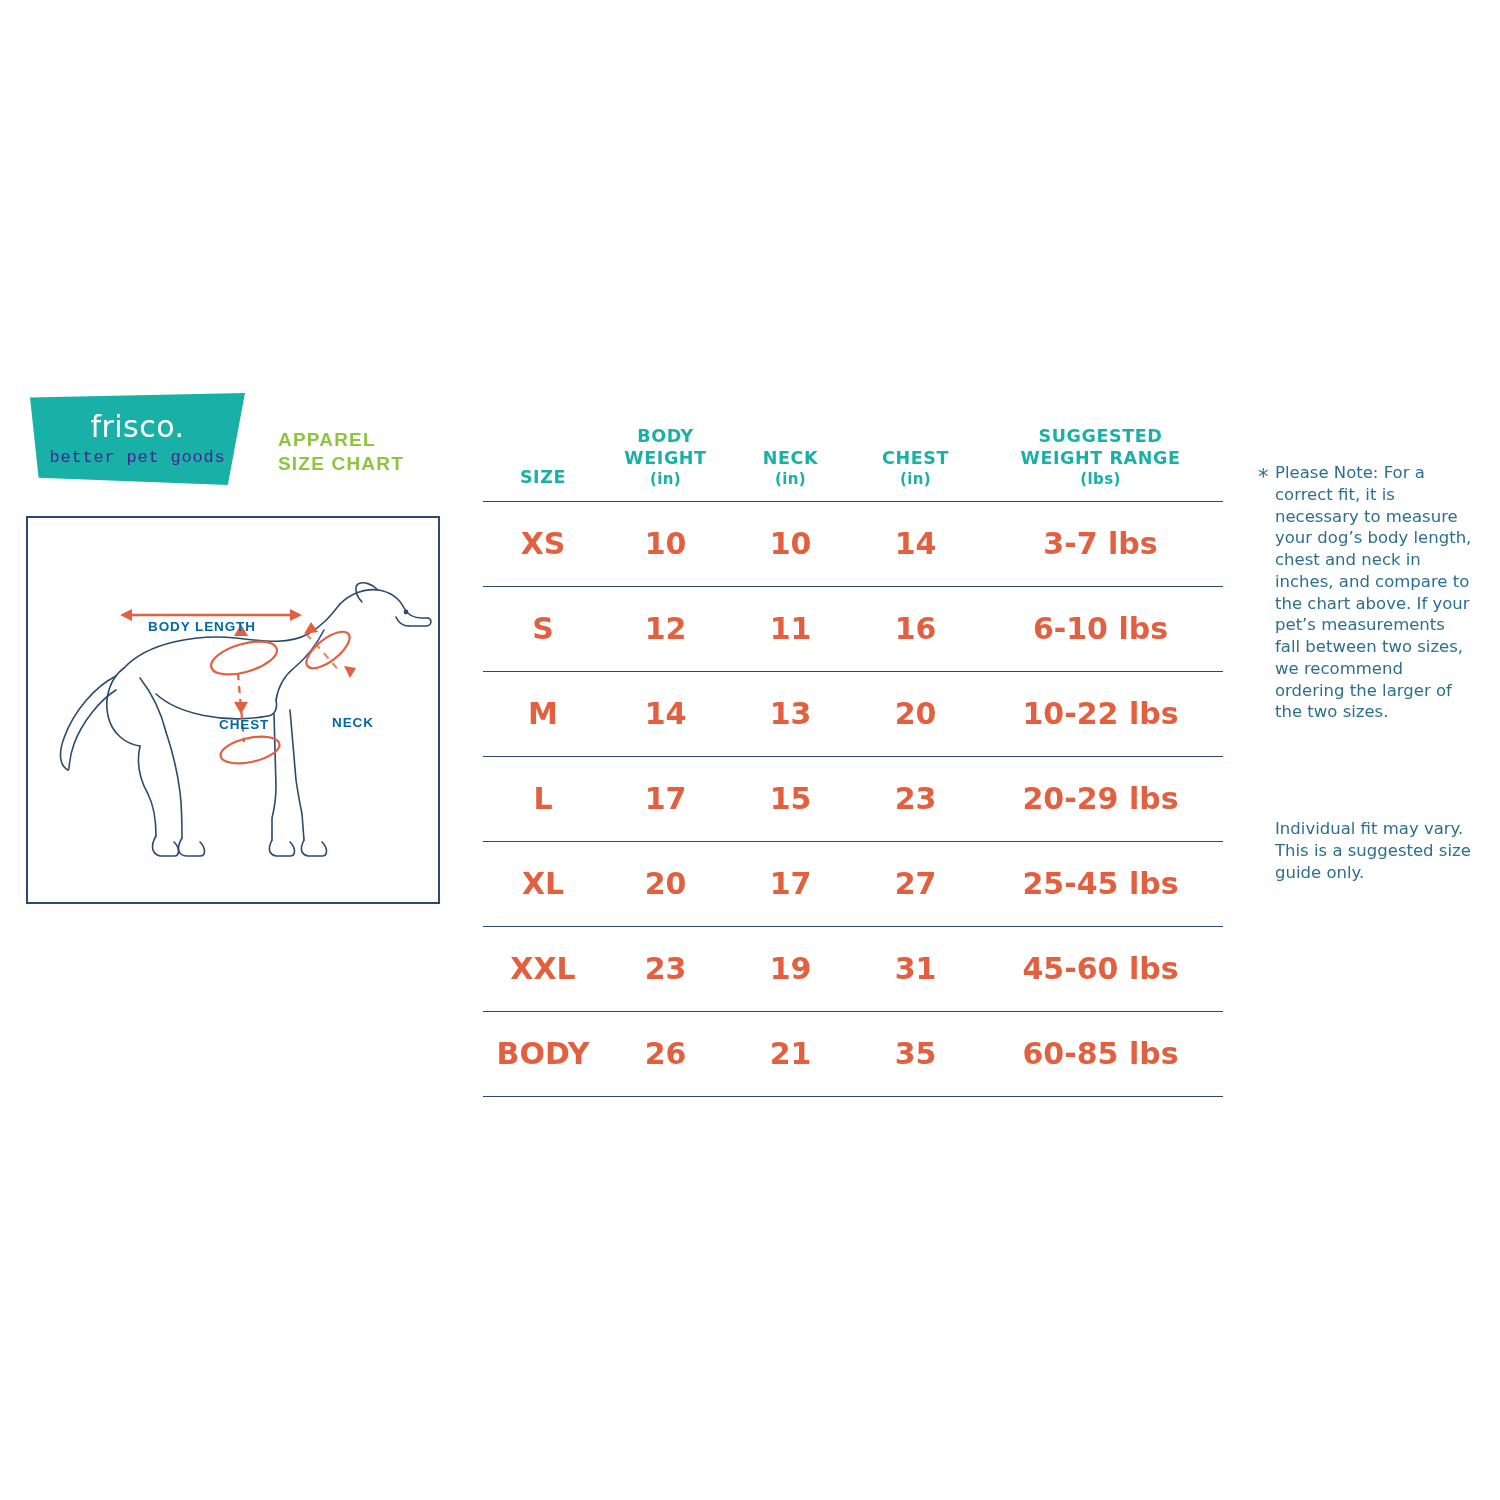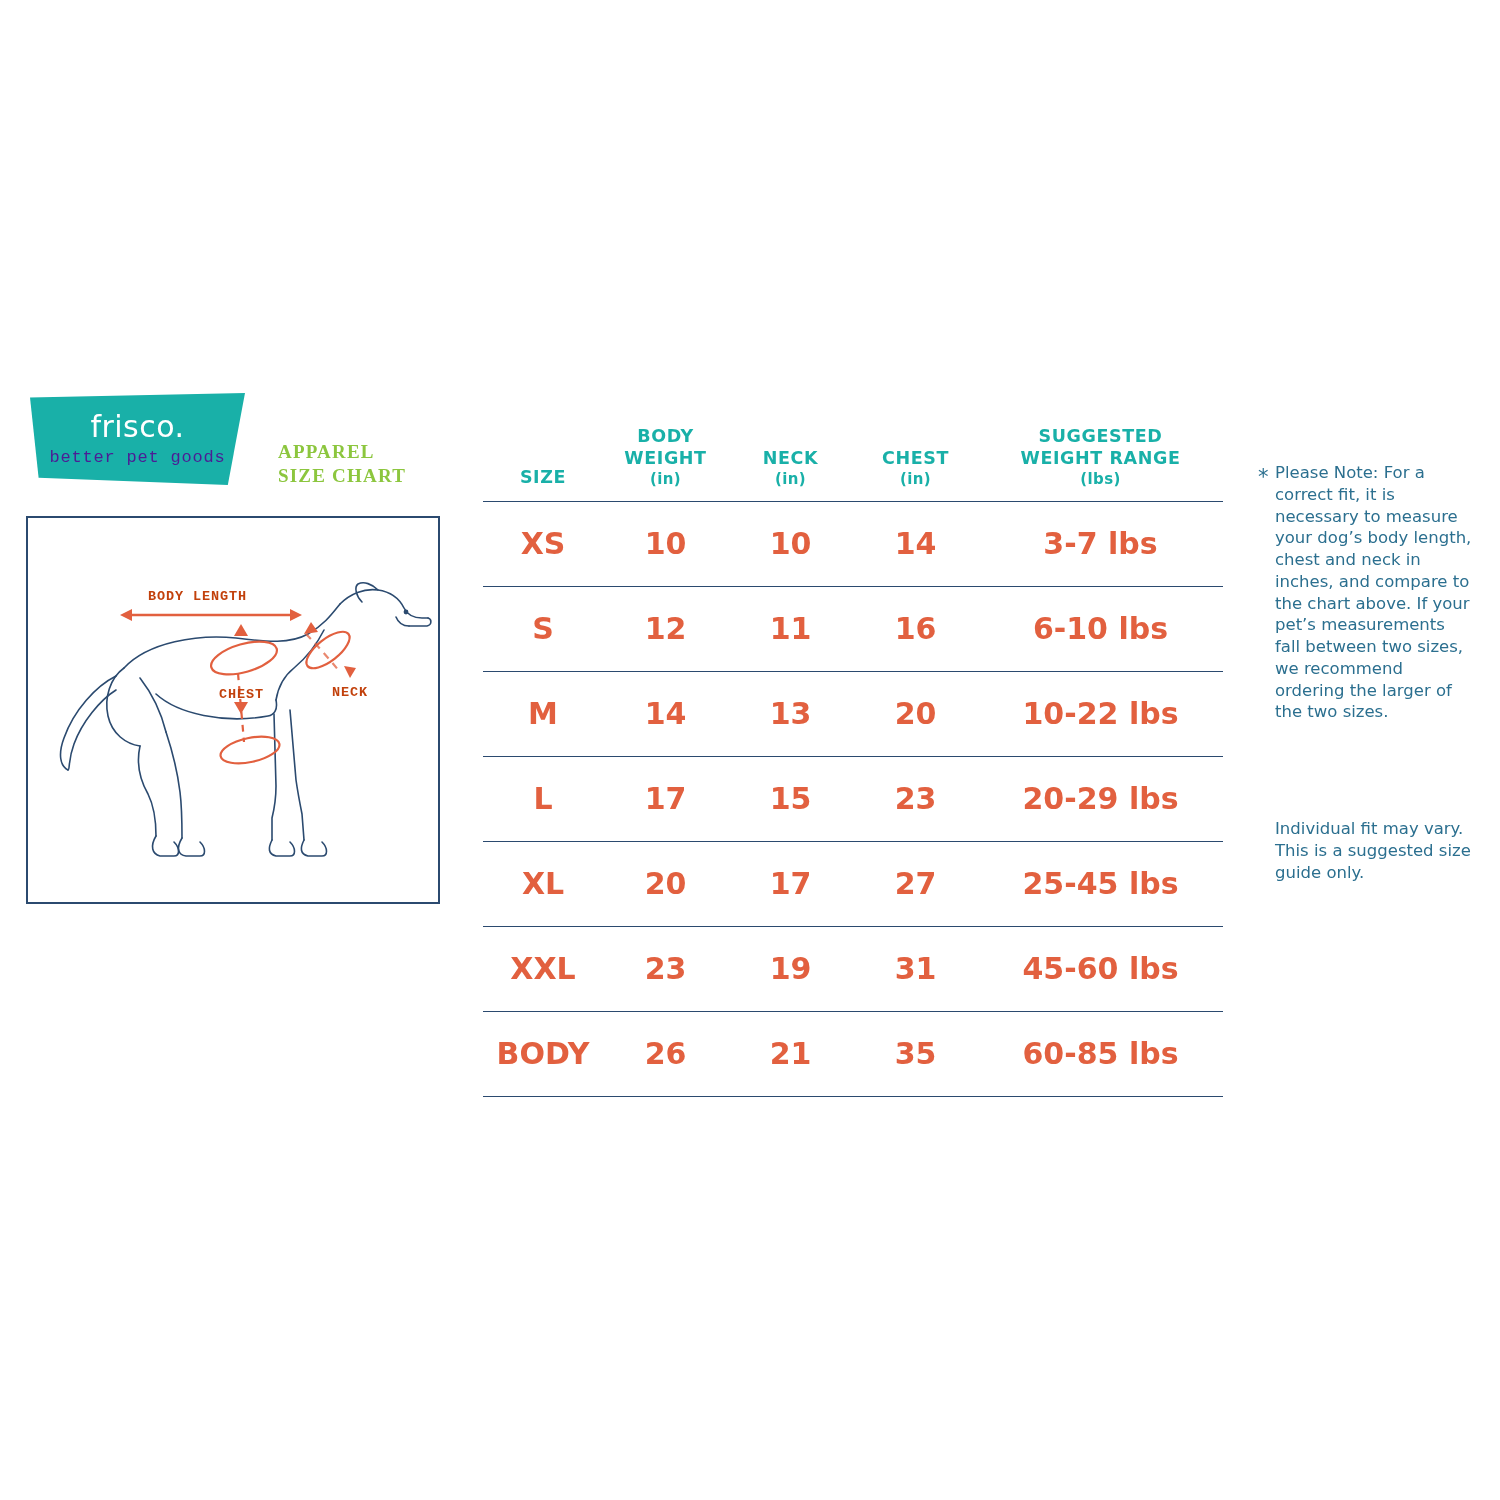--- a/index.html
+++ b/index.html
@@ -48,49 +48,50 @@
     color: #4c1d95;
     font-size: 17px;
     letter-spacing: 0.8px;
     font-family: Liberation Mono, monospace;
   }
 
   
   .apparel-title {
     position: absolute;
     left: 278px;
-    top: 440px;
+    top: 428px;
     width: 220px;
     color: #8cc63e;
     font-weight: bold;
     font-size: 19px;
     letter-spacing: 1.2px;
     line-height: 1.25;
-    font-family: Liberation Serif, serif;
+    font-family: Liberation Sans, sans-serif;
   }
 
   
   .diagram-box {
     position: absolute;
     left: 26px;
     top: 516px;
     width: 414px;
     height: 388px;
     border: 2px solid #2b4a6f;
     box-sizing: border-box;
   }
   .diagram-box svg { display: block; }
 
   .dlabel {
     position: absolute;
     font-weight: bold;
     font-size: 13.5px;
     letter-spacing: 0.9px;
-    color: #c2410c;
-    font-family: Liberation Mono, monospace;
+    color: #0369a1;
+    font-family: Liberation Sans, sans-serif;
+    margin-top: 30px;
   }
   .lbl-body { left: 148px; top: 589px; }
   .lbl-chest { left: 219px; top: 687px; }
   .lbl-neck { left: 332px; top: 685px; }
 
   
   .table-wrap {
     position: absolute;
     left: 483px;
     top: 425px;

